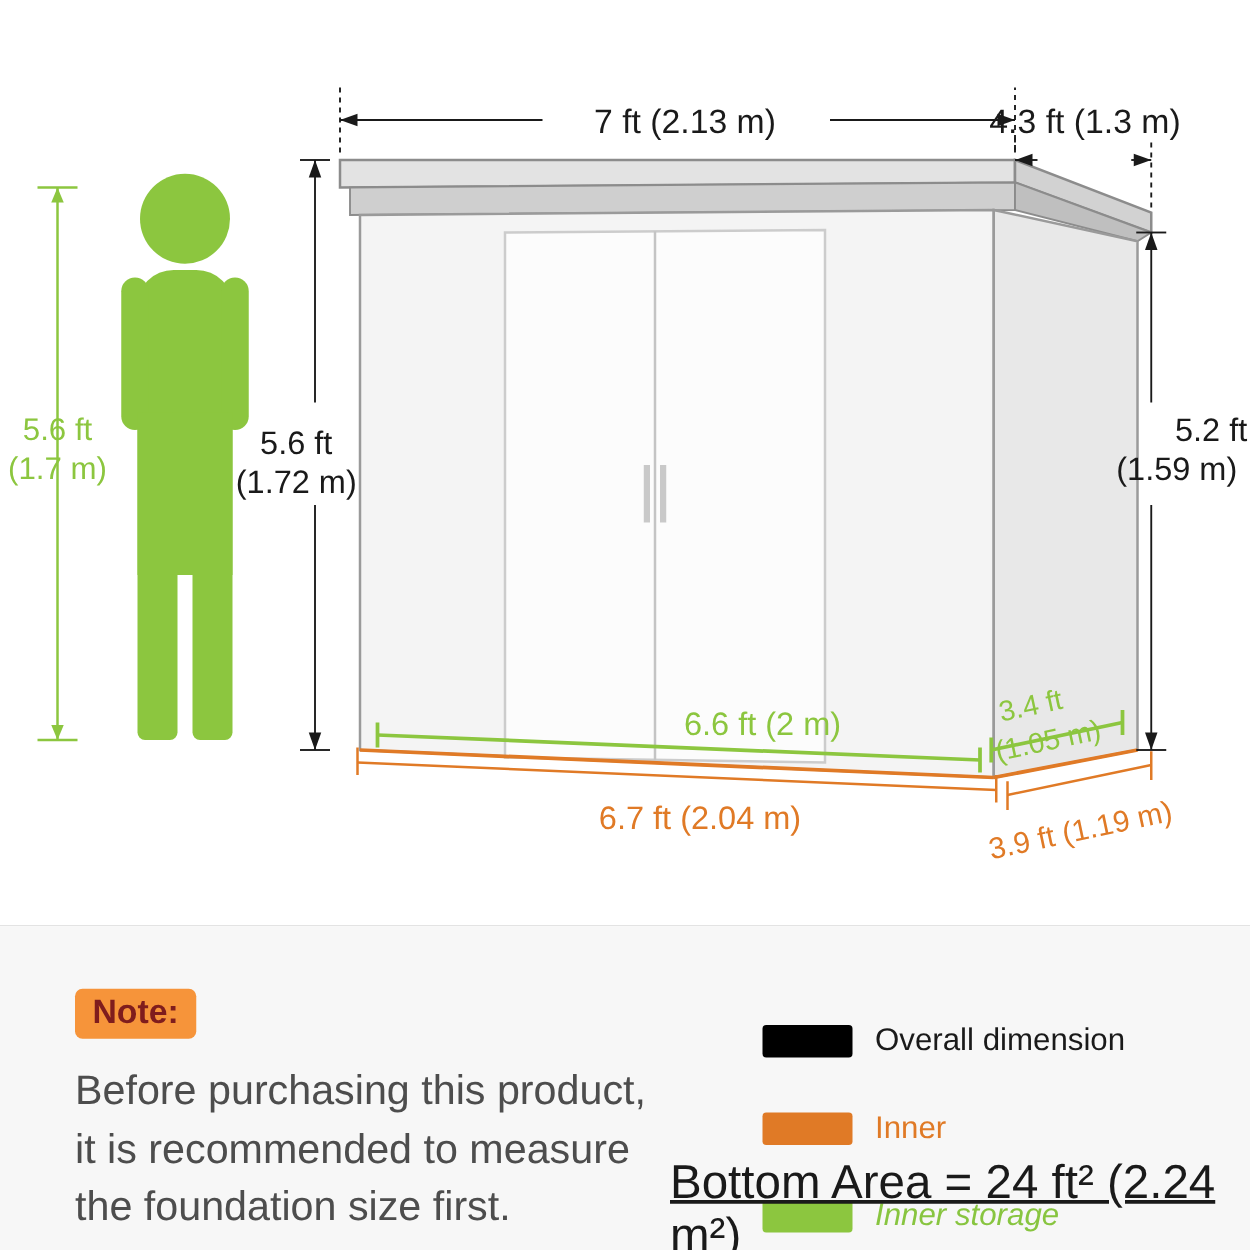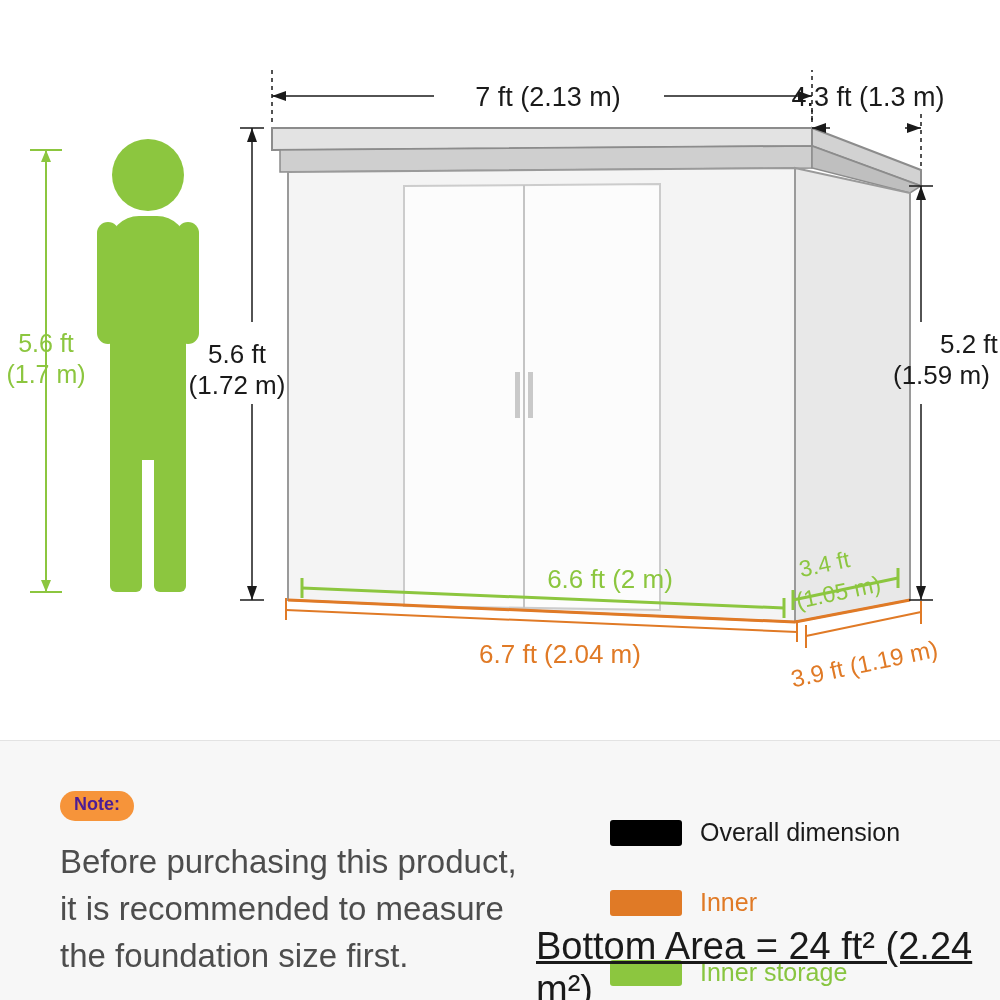--- a/index.html
+++ b/index.html
@@ -25,25 +25,25 @@
     position: absolute; left: 0; top: 741px;
     width: 1000px; height: 259px;
     background: #f7f7f7;
   }
   .note-block {
     position: absolute; left: 60px; top: 50px; width: 470px;
   }
   .note-badge {
     display: inline-block;
     background: #f6943a;
-    color: #4c1d95;
-    font-size: 18px;
+    color: #7f1d1d;
+    font-size: 27px;
     font-weight: bold;
     padding: 4px 14px 6px 14px;
-    border-radius: 16px;
+    border-radius: 6px;
     line-height: 1.1;
   }
   .note-text {
     margin-top: 18px;
     font-size: 33px;
     color: #4d4d4d;
     line-height: 1.42;
     max-width: 460px;
   }
   .legend {
@@ -52,21 +52,21 @@
   .legend-row {
     display: flex; align-items: center; margin-bottom: 14px; margin-top: 41px;
   }
   .swatch {
     width: 72px; height: 26px; border-radius: 3px; margin-right: 18px;
     flex: 0 0 auto;
   }
   .legend-label { font-size: 25px; }
   .legend-0 .legend-label { color: #1a1a1a; }
   .legend-1 .legend-label { color: #e07a26; }
-  .legend-2 .legend-label { color: #88c540; }
+  .legend-2 .legend-label { color: #88c540; font-style: italic; }
   .area-text {
     position: absolute; left: 536px; top: 184px;
     font-size: 38px; color: #1a1a1a; text-decoration: underline;
   }
 </style>
 </head>
 <body>
 
 <div class="stage">
   <svg class="svg-wrap" width="1000" height="740" viewBox="0 0 1000 740">

